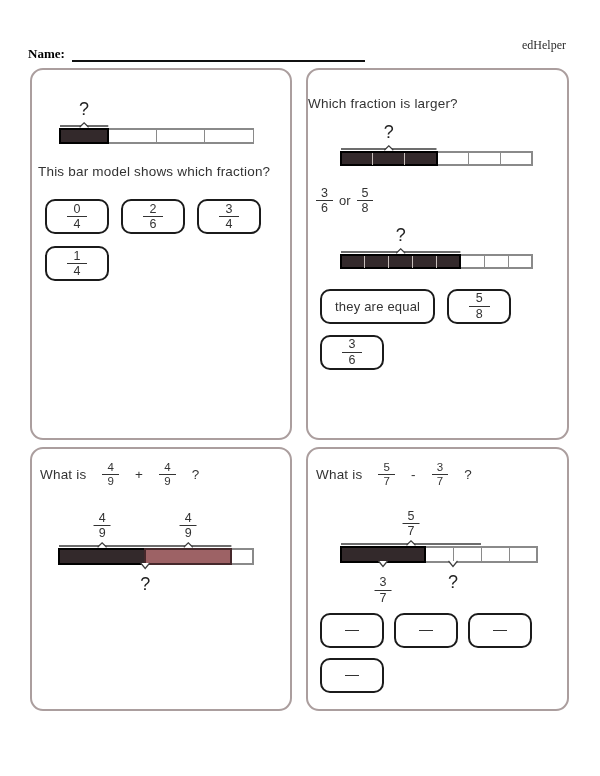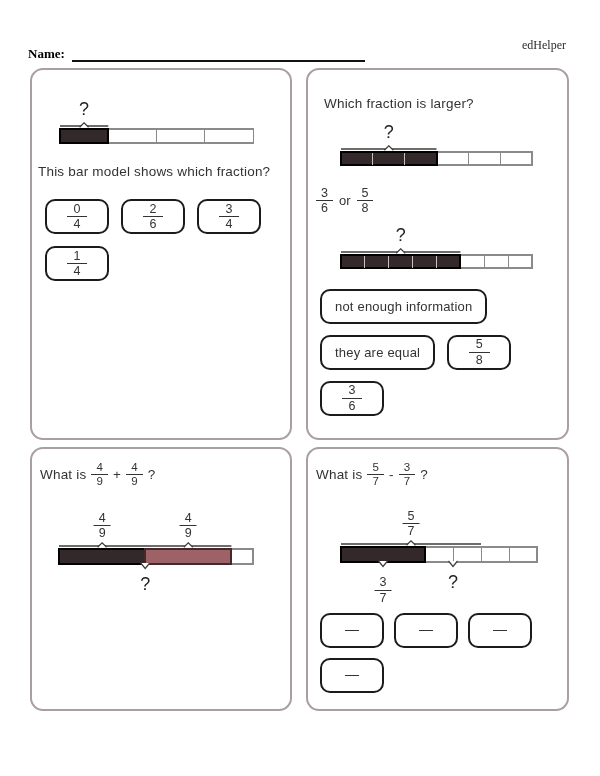--- a/index.html
+++ b/index.html
@@ -15,21 +15,21 @@
              border-bottom:2px solid #111;}
 
   
   .card{position:absolute;border:2px solid #ab9e9e;border-radius:13px;background:#fff;box-sizing:border-box;}
   .card-1{left:30px;top:68px;width:262px;height:372px;}
   .card-2{left:306px;top:68px;width:263px;height:372px;}
   .card-3{left:30px;top:447px;width:262px;height:264px;}
   .card-4{left:306px;top:447px;width:263px;height:264px;}
 
   .qtext{display:block;font-size:13.5px;color:#333;letter-spacing:.2px;}
-  .qline{display:inline-flex;align-items:center;gap:5px;font-size:13.5px;color:#333;letter-spacing:.2px;}
+  .qline{display:inline-flex;align-items:center;gap:16px;font-size:13.5px;color:#333;letter-spacing:.2px;}
 
   
   .frac{display:inline-flex;flex-direction:column;align-items:center;line-height:1.15;color:#333;}
   .frac .fnum{border-bottom:1.4px solid #333;padding:0 5px;}
   .frac .fden{padding:0 5px;}
   .qfrac{font-size:11.5px;}
   .cmpfrac{font-size:12.5px;}
   .lbl-frac{font-size:12.5px;}
 
   
@@ -50,21 +50,21 @@
   .frac-pill .frac{font-size:12.5px;}
   .frac-pill .fnum{padding:0 7px;}
   .frac-pill .fden{padding:0 7px;}
   .text-pill{padding:5px 13px;font-size:13px;color:#333;letter-spacing:.2px;}
 
   
   .card-1 .bar-model{margin:28px 0 0 26px;}
   .card-1 .qtext{margin:14px 0 4px 6px;}
   .card-1 .answers{margin:20px 0 0 13px;width:224px;gap:12px 12px;}
 
-  .card-2 .qtext{margin:26px 0 0 16px;}
+  .card-2 .qtext{margin:26px 0 0 0;}
   .card-2 .bar1{margin:10px 0 0 31px;}
   .card-2 .compare{margin:14px 0 0 8px;display:inline-flex;align-items:center;gap:6px;font-size:13px;}
   .card-2 .bar2{margin:8px 0 0 31px;}
   .card-2 .answers{margin:14px 0 0 12px;width:240px;gap:11px 12px;}
 
   .card-3 .qline{margin:12px 0 0 8px;}
   .card-3 .bar-model{margin:16px 0 0 25px;}
 
   .card-4 .qline{margin:12px 0 0 8px;}
   .card-4 .bar-model{margin:14px 0 0 31px;}
@@ -164,23 +164,20 @@
           <line x1="145.3" y1="7.5" x2="145.3" y2="19.5" stroke="#8a8a8a" stroke-width="1" shape-rendering="crispEdges"></line>
           <line x1="169.1" y1="7.5" x2="169.1" y2="19.5" stroke="#8a8a8a" stroke-width="1" shape-rendering="crispEdges"></line>
           <rect x="2.0" y="7" width="119.4" height="13" fill="#33292b" stroke="#000000" stroke-width="2" shape-rendering="crispEdges"></rect>
           <line x1="25.9" y1="7.5" x2="25.9" y2="19.5" stroke="#c7bfbb" stroke-width="1" shape-rendering="crispEdges"></line>
           <line x1="49.8" y1="7.5" x2="49.8" y2="19.5" stroke="#c7bfbb" stroke-width="1" shape-rendering="crispEdges"></line>
           <line x1="73.6" y1="7.5" x2="73.6" y2="19.5" stroke="#c7bfbb" stroke-width="1" shape-rendering="crispEdges"></line>
           <line x1="97.5" y1="7.5" x2="97.5" y2="19.5" stroke="#c7bfbb" stroke-width="1" shape-rendering="crispEdges"></line>
         </svg>
       </div>
     <div class="answers">
-      <div class="pill text-pill">
-        <span>not enough information</span>
-      </div>
       <div class="pill text-pill">
         <span>they are equal</span>
       </div>
       <div class="pill frac-pill">
         <span class="frac">
             <span class="fnum">5</span>
             <span class="fden">8</span>
           </span>
       </div>
       <div class="pill frac-pill">

